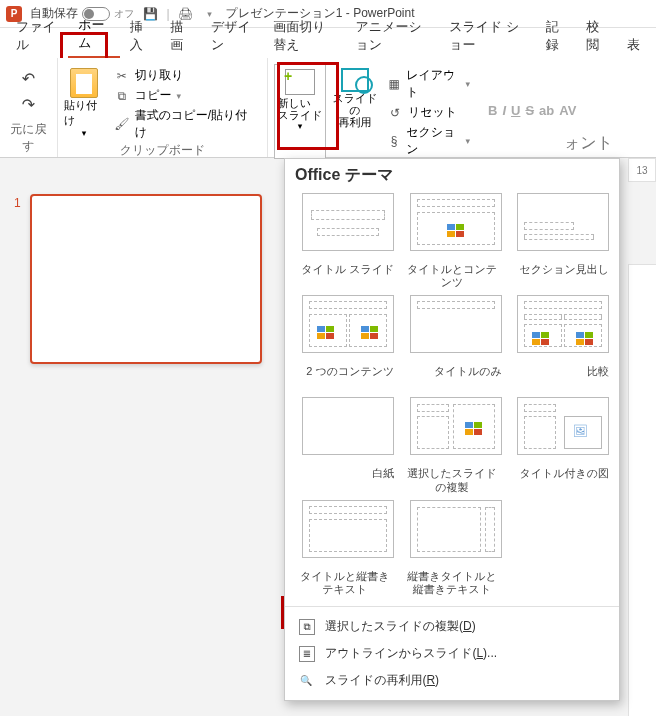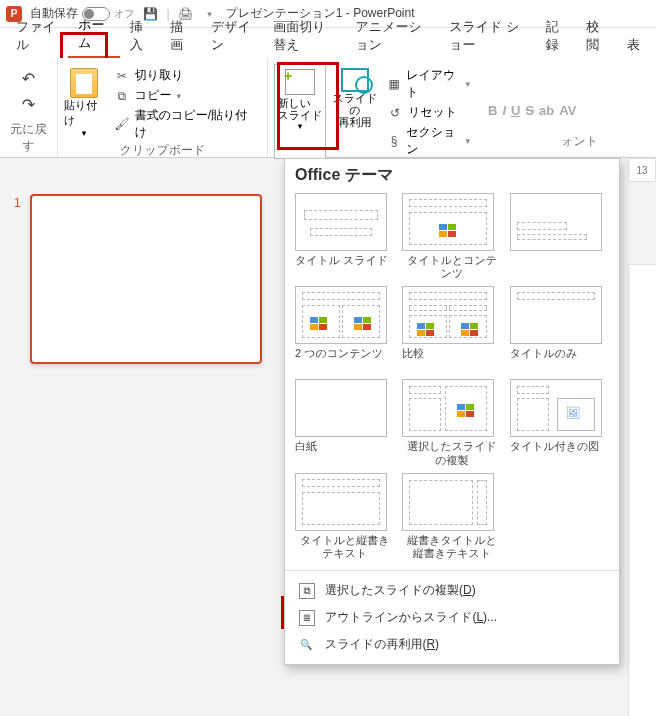--- a/index.html
+++ b/index.html
@@ -49,21 +49,21 @@
 
 .layout-cmds { display: flex; flex-direction: column; gap: 1px; font-size: 12px; padding-top: 4px; }
 
 .font-group { display: flex; gap: 5px; align-items: center; padding: 6px 4px 0 10px; color: #aaa; }
 .font-btn { font-size: 13px; font-weight: bold; }
 
 
 .gallery { position: absolute; left: 284px; top: 158px; width: 336px; background: #fff; border: 1px solid #c8c8c8; box-shadow: 2px 4px 10px rgba(0,0,0,.25); z-index: 20; }
 .gallery-header { font-size: 16px; font-weight: bold; padding: 6px 10px 3px; color: #333; }
 .gallery-grid { display: grid; grid-template-columns: repeat(3, 1fr); gap: 6px 8px; padding: 4px 10px 10px; }
-.layout-item { display: flex; flex-direction: column; align-items: flex-start; gap: 3px; cursor: pointer; }
+.layout-item { display: flex; flex-direction: column; align-items: flex-end; gap: 12px; cursor: pointer; }
 .layout-thumb { width: 92px; height: 58px; border: 1px solid #bbb; background: #fff; position: relative; padding: 4px; }
 .layout-label { font-size: 11px; color: #444; text-align: center; line-height: 1.2; min-height: 26px; }
 .th-box { position: absolute; border: 1px dashed #b8b8b8; }
 .th-title { left: 8px; right: 8px; top: 16px; height: 10px; }
 .th-sub { left: 14px; right: 14px; top: 34px; height: 8px; }
 .th-t2 { left: 6px; right: 6px; top: 5px; height: 8px; }
 .th-body { left: 6px; right: 6px; top: 18px; bottom: 5px; }
 .th-sec { left: 6px; top: 28px; width: 50px; height: 8px; }
 .th-half-l { left: 6px; top: 18px; width: 38px; bottom: 5px; }
 .th-half-r { right: 6px; top: 18px; width: 38px; bottom: 5px; }
@@ -214,21 +214,21 @@
     <span class="slide-num" data-name="slide-number">1</span>
     <div class="slide-thumb" data-name="slide-thumbnail"></div>
   </div>
 </div>
 <div class="ruler-right" data-name="ruler-marker">
     <span>13</span>
   </div>
 <div class="editor-edge" data-name="editor-area-edge"></div>
 
 <div class="gallery" data-name="new-slide-gallery">
-  <div style="position:absolute;right:21px;top:-26px;font-size:12px;color:#777" data-name="font-group-label-partial">ォント</div>
+  <div style="position:absolute;right:6px;top:-26px;font-size:16px;color:#777" data-name="font-group-label-partial">ォント</div>
   <div class="gallery-header" data-name="gallery-header">Office テーマ</div>
   <div class="gallery-grid">
 
     <div class="layout-item" data-name="layout-title-slide">
       <div class="layout-thumb" data-name="layout-thumb-icon">
         <div class="th-box th-title"></div>
           <div class="th-box th-sub"></div>
       </div>
       <div class="layout-label" data-name="layout-label">タイトル スライド</div>
     </div>
@@ -245,20 +245,21 @@
           </div>
       </div>
       <div class="layout-label" data-name="layout-label">タイトルとコンテンツ</div>
     </div>
 
     <div class="layout-item" data-name="layout-section-header">
       <div class="layout-thumb" data-name="layout-thumb-icon">
         <div class="th-box th-sec"></div>
           <div class="th-box" style="left:6px;top:40px;width:70px;height:6px"></div>
       </div>
+      <div class="layout-label" data-name="layout-label">セクション見出し</div>
     </div>
 
     <div class="layout-item" data-name="layout-two-content">
       <div class="layout-thumb" data-name="layout-thumb-icon">
         <div class="th-box th-t2"></div>
           <div class="th-box th-half-l"></div>
           <div class="th-box th-half-r"></div>
         <div class="content-icons" style="left:14px;top:30px">
             <div class="ci"></div>
             <div class="ci"></div>
@@ -266,20 +267,27 @@
             <div class="ci"></div>
           </div>
         <div class="content-icons" style="left:58px;top:30px">
             <div class="ci"></div>
             <div class="ci"></div>
             <div class="ci"></div>
             <div class="ci"></div>
           </div>
       </div>
       <div class="layout-label" data-name="layout-label">2 つのコンテンツ</div>
+    </div>
+
+    <div class="layout-item" data-name="layout-title-only">
+      <div class="layout-thumb" data-name="layout-thumb-icon">
+        <div class="th-box th-t2"></div>
+      </div>
+      <div class="layout-label" data-name="layout-label">タイトルのみ</div>
     </div>
 
     <div class="layout-item" data-name="layout-comparison">
       <div class="layout-thumb" data-name="layout-thumb-icon">
         <div class="th-box th-t2"></div>
           <div class="th-box th-cap-l"></div>
           <div class="th-box th-cap-r"></div>
         <div class="th-box" style="left:6px;top:28px;width:38px;bottom:5px"></div>
         <div class="th-box" style="right:6px;top:28px;width:38px;bottom:5px"></div>
         <div class="content-icons" style="left:14px;top:36px">
@@ -291,27 +299,20 @@
         <div class="content-icons" style="left:58px;top:36px">
             <div class="ci"></div>
             <div class="ci"></div>
             <div class="ci"></div>
             <div class="ci"></div>
           </div>
       </div>
       <div class="layout-label" data-name="layout-label">比較</div>
     </div>
 
-    <div class="layout-item" data-name="layout-title-only">
-      <div class="layout-thumb" data-name="layout-thumb-icon">
-        <div class="th-box th-t2"></div>
-      </div>
-      <div class="layout-label" data-name="layout-label">タイトルのみ</div>
-    </div>
-
     <div class="layout-item" data-name="layout-blank">
       <div class="layout-thumb" data-name="layout-thumb-icon"></div>
       <div class="layout-label" data-name="layout-label">白紙</div>
     </div>
 
     <div class="layout-item" data-name="layout-content-caption">
       <div class="layout-thumb" data-name="layout-thumb-icon">
         <div class="th-box" style="left:6px;top:6px;width:32px;height:8px"></div>
         <div class="th-box" style="left:6px;top:18px;width:32px;bottom:5px"></div>
         <div class="th-box" style="right:6px;top:6px;width:42px;bottom:5px"></div>

